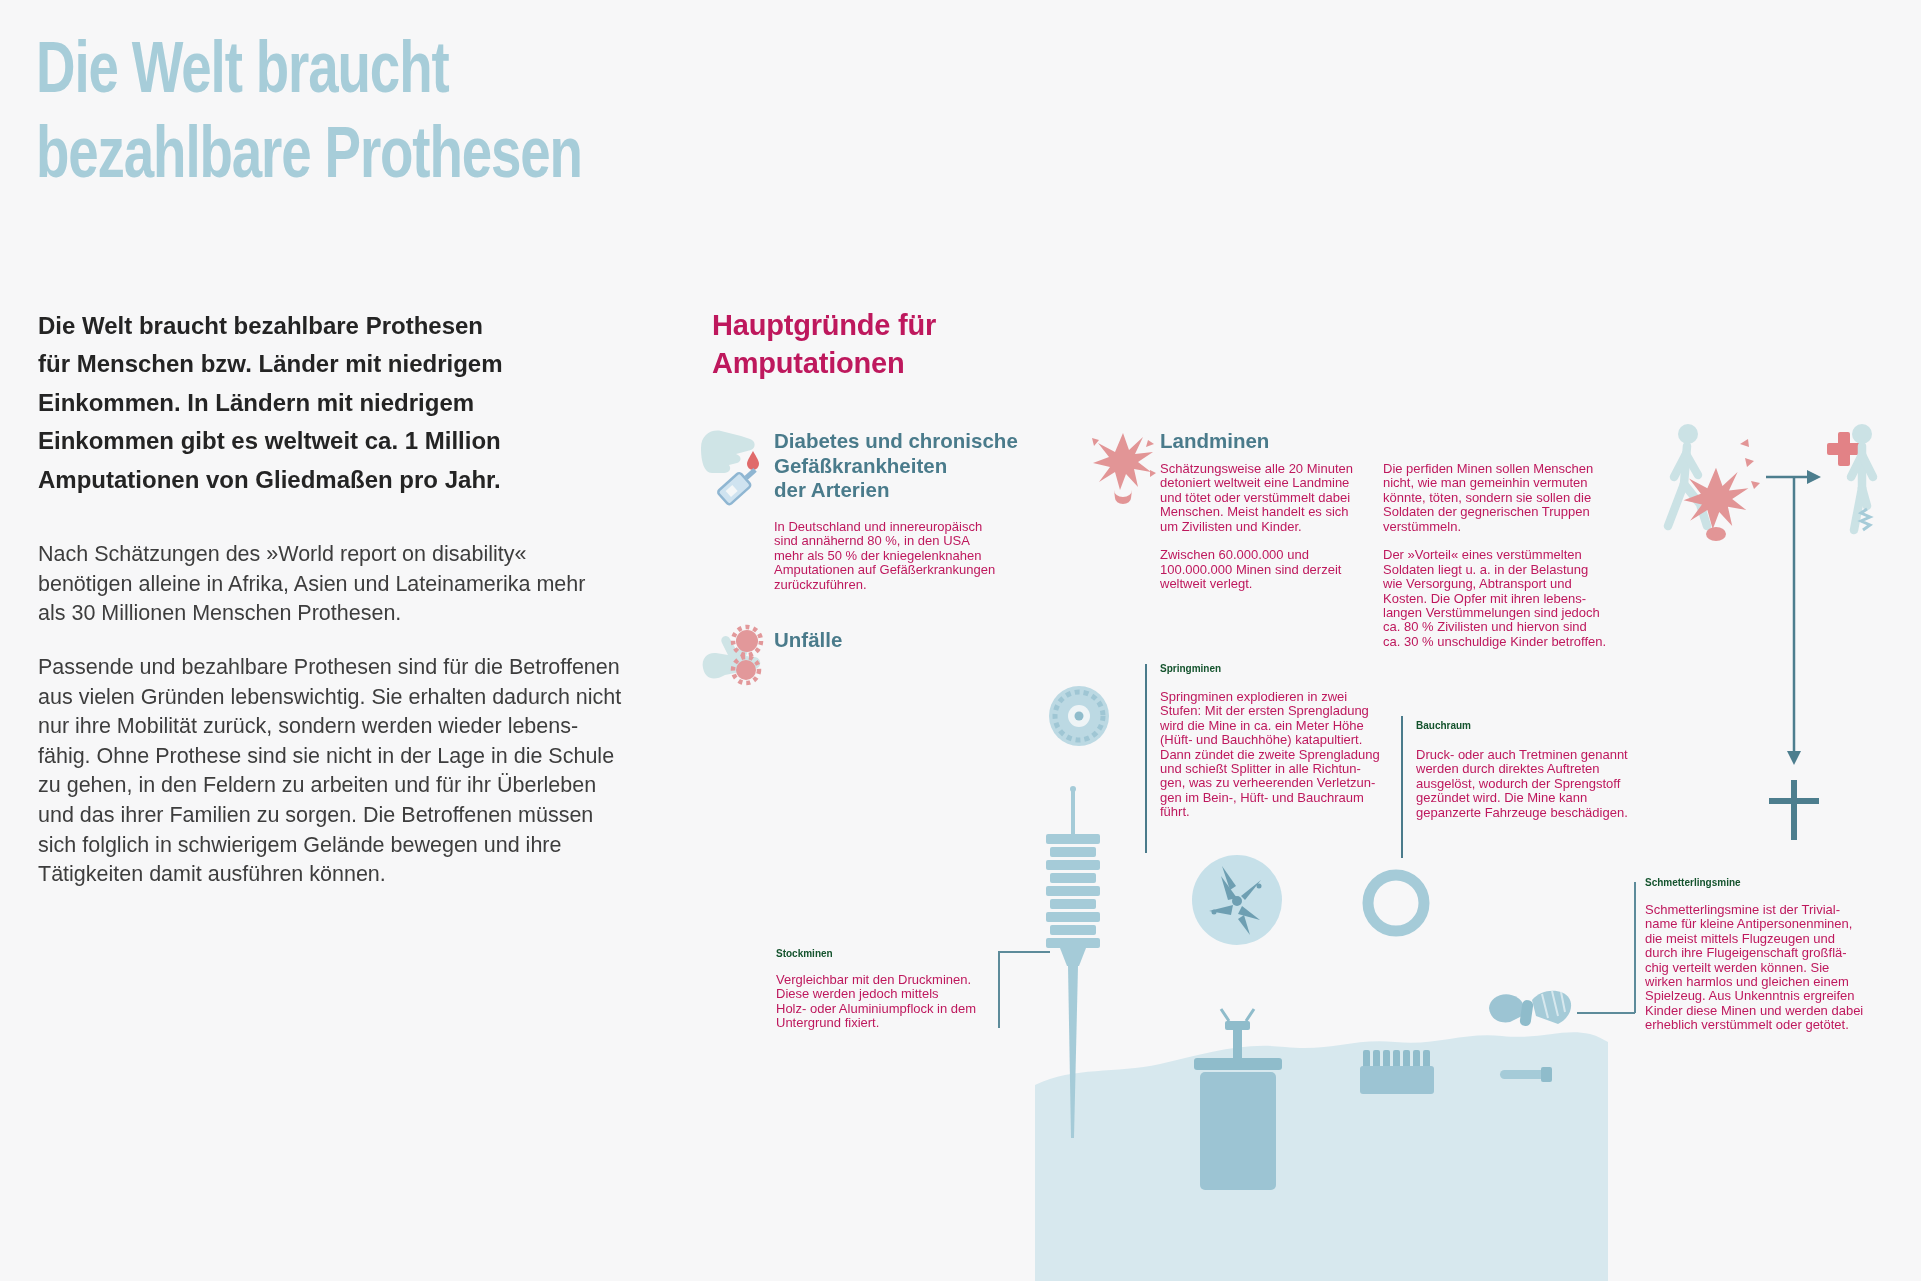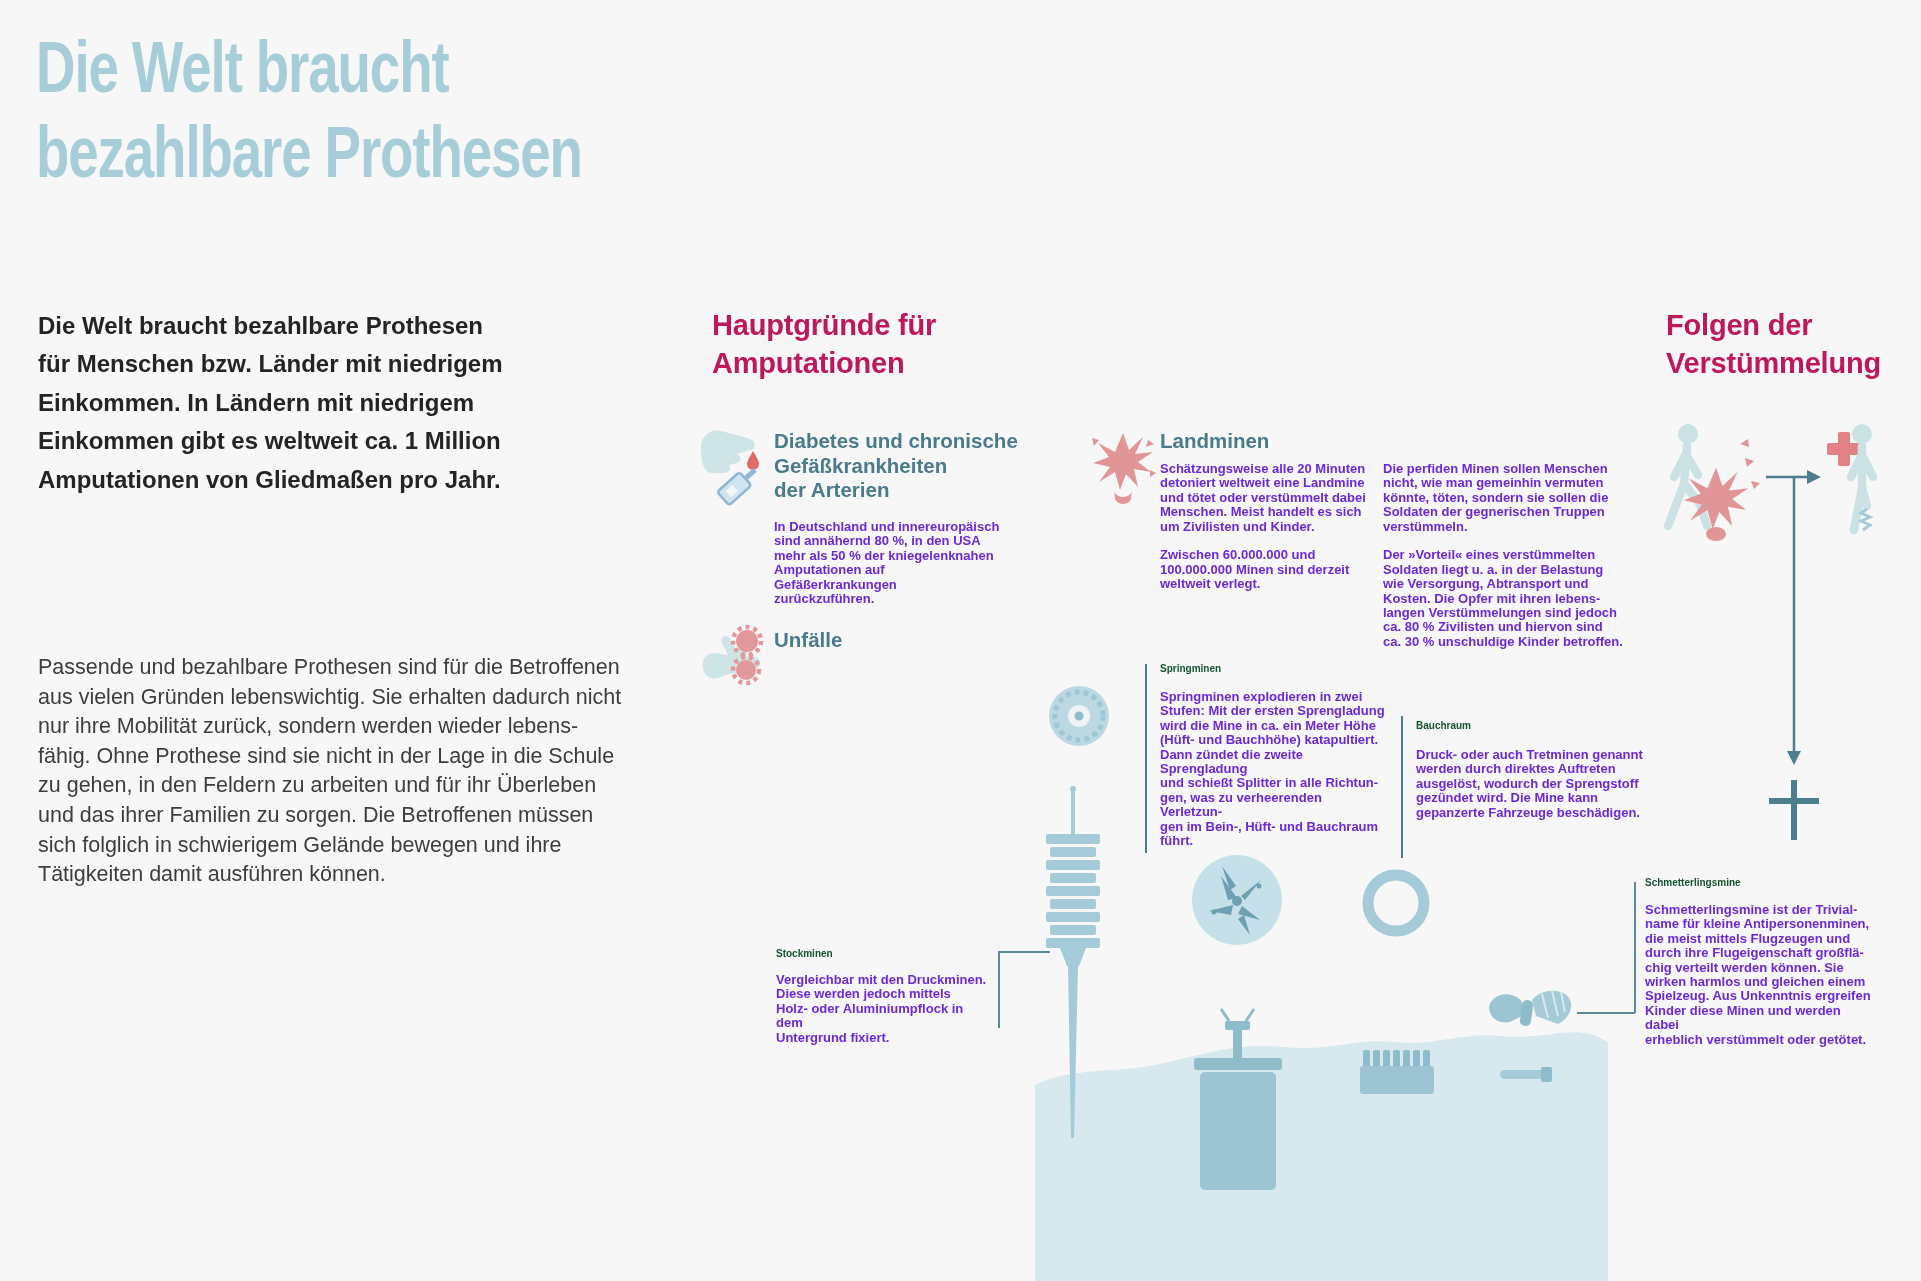--- a/index.html
+++ b/index.html
@@ -34,21 +34,21 @@
   .cons-title  { left:1666px; top:306px; }
 
   .cause-title {
     font-size:20.5px; line-height:24.6px; font-weight:bold;
     color:#4a7b8b; margin:0;
   }
   .t-diabetes { left:774px; top:429px; }
   .t-accident { left:774px; top:628px; }
   .t-landmine { left:1160px; top:429px; }
 
-  .small { font-size:13px; line-height:14.4px; color:#6d28d9;font-weight:bold; }
+  .small { font-size:13px; line-height:14.4px; color:#be185d; }
   .x-diabetes { left:774px;  top:520px; width:230px; }
   .x-accident { left:774px;  top:661px; width:230px; }
   .x-lm1      { left:1160px; top:462px; width:210px; }
   .x-lm2      { left:1383px; top:462px; width:240px; }
 
   .mine-label { font-size:10px; line-height:15px; font-weight:bold; color:#14532d; }
   .l-spring { left:1160px; top:661px; }
   .l-druck  { left:1416px; top:718px; }
   .l-stock  { left:776px;  top:946px; }
   .l-schm   { left:1645px; top:875px; }
@@ -79,20 +79,23 @@
 <div class="canvas">
 
   <h1 class="abs main-title">Die Welt braucht
 bezahlbare Prothesen</h1>
 
   <div class="abs lead">Die Welt braucht bezahlbare Prothesen
 für Menschen bzw. Länder mit niedrigem
 Einkommen. In Ländern mit niedrigem
 Einkommen gibt es weltweit ca. 1 Million
 Amputationen von Gliedmaßen pro Jahr.</div>
+  <div class="abs para p1">Nach Schätzungen des »World report on disability«
+benötigen alleine in Afrika, Asien und Lateinamerika mehr
+als 30 Millionen Menschen Prothesen.</div>
   <div class="abs para p2">Passende und bezahlbare Prothesen sind für die Betroffenen
 aus vielen Gründen lebenswichtig. Sie erhalten dadurch nicht
 nur ihre Mobilität zurück, sondern werden wieder lebens-
 fähig. Ohne Prothese sind sie nicht in der Lage in die Schule
 zu gehen, in den Feldern zu arbeiten und für ihr Überleben
 und das ihrer Familien zu sorgen. Die Betroffenen müssen
 sich folglich in schwierigem Gelände bewegen und ihre
 Tätigkeiten damit ausführen können.</div>
 
   <h2 class="abs section-title causes-title">Hauptgründe für
@@ -188,22 +191,20 @@
 die meist mittels Flugzeugen und
 durch ihre Flugeigenschaft großflä-
 chig verteilt werden können. Sie
 wirken harmlos und gleichen einem
 Spielzeug. Aus Unkenntnis ergreifen
 Kinder diese Minen und werden dabei
 erheblich verstümmelt oder getötet.</div>
   <div class="cline schm-v"></div>
   <div class="cline schm-h"></div>
 
-  <h2 class="abs section-title cons-title">Folgen der
-Verstümmelung</h2>
 
   <svg id="illu-right" width="270" height="450" viewBox="0 0 270 450" aria-hidden="true">
 
     <g stroke="#cbe2e5" stroke-width="8.5" stroke-linecap="round" fill="none">
       <circle cx="38" cy="26" r="10" fill="#cbe2e5" stroke="none"></circle>
       <path d="M37,38 L34,76"></path>
       <path d="M36,46 L24,69"></path>
       <path d="M36,46 L48,67"></path>
       <path d="M34,76 L18,118"></path>
       <path d="M34,76 L50,96 L57,118"></path>

